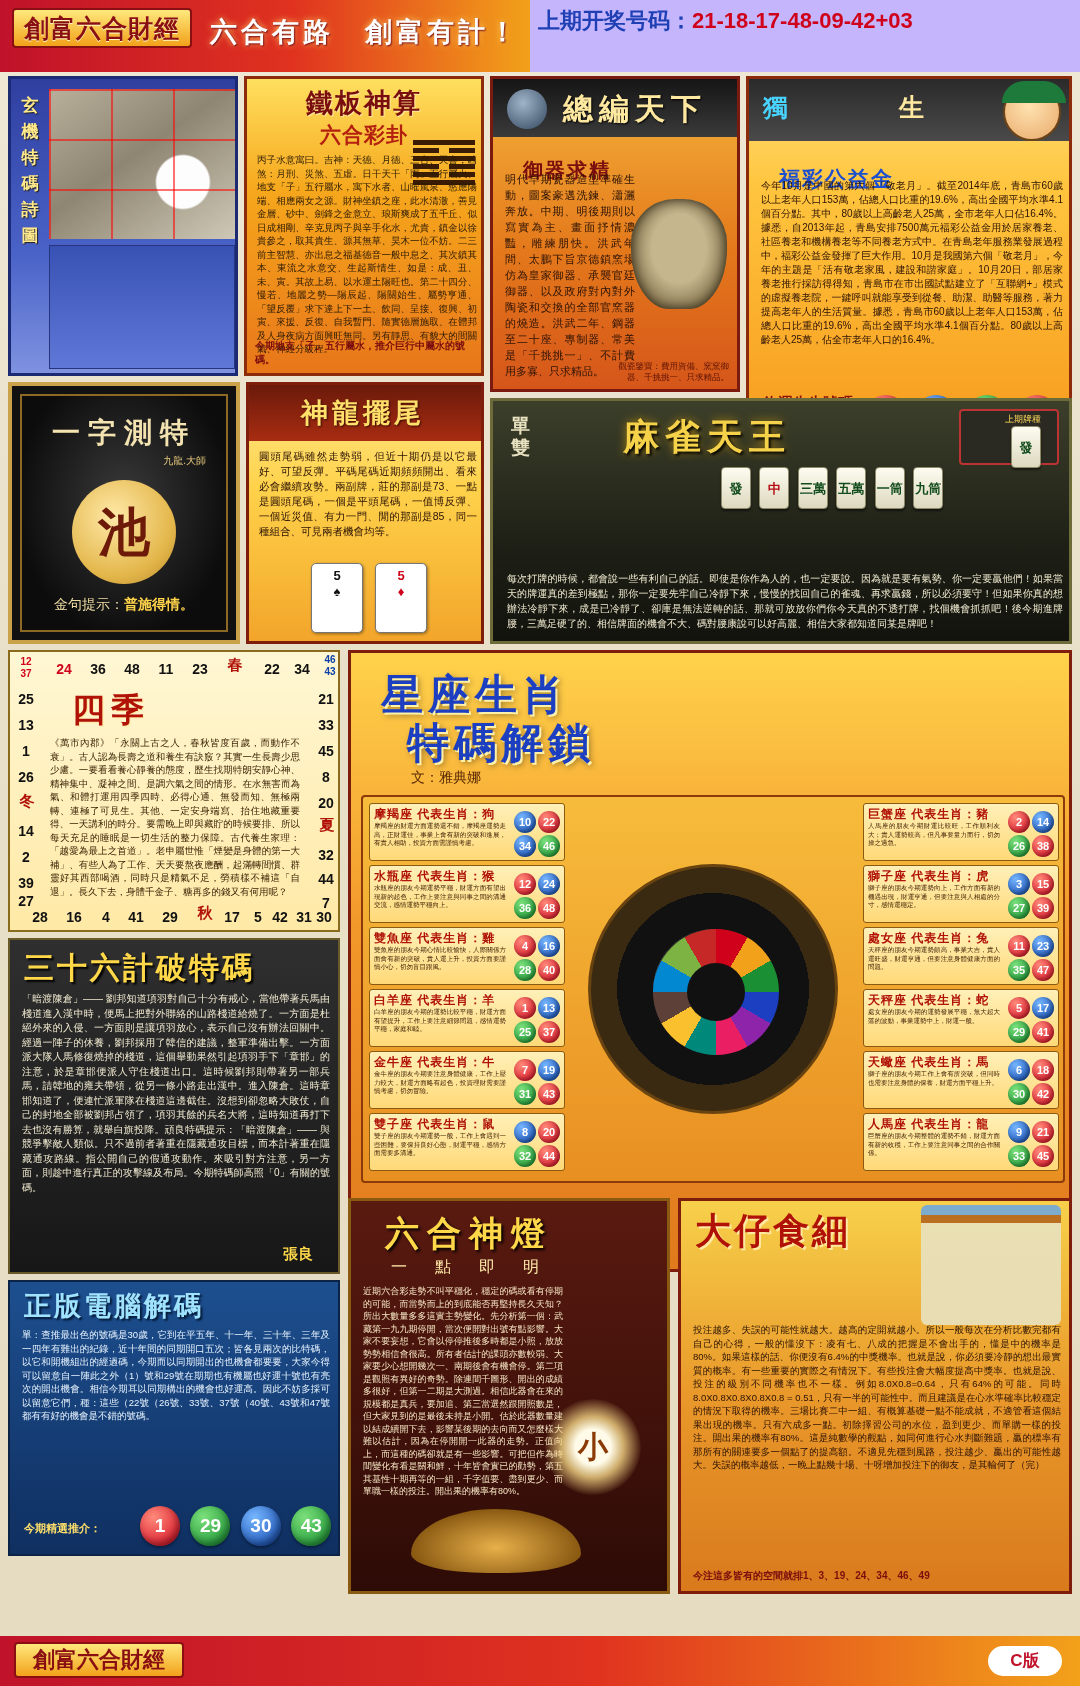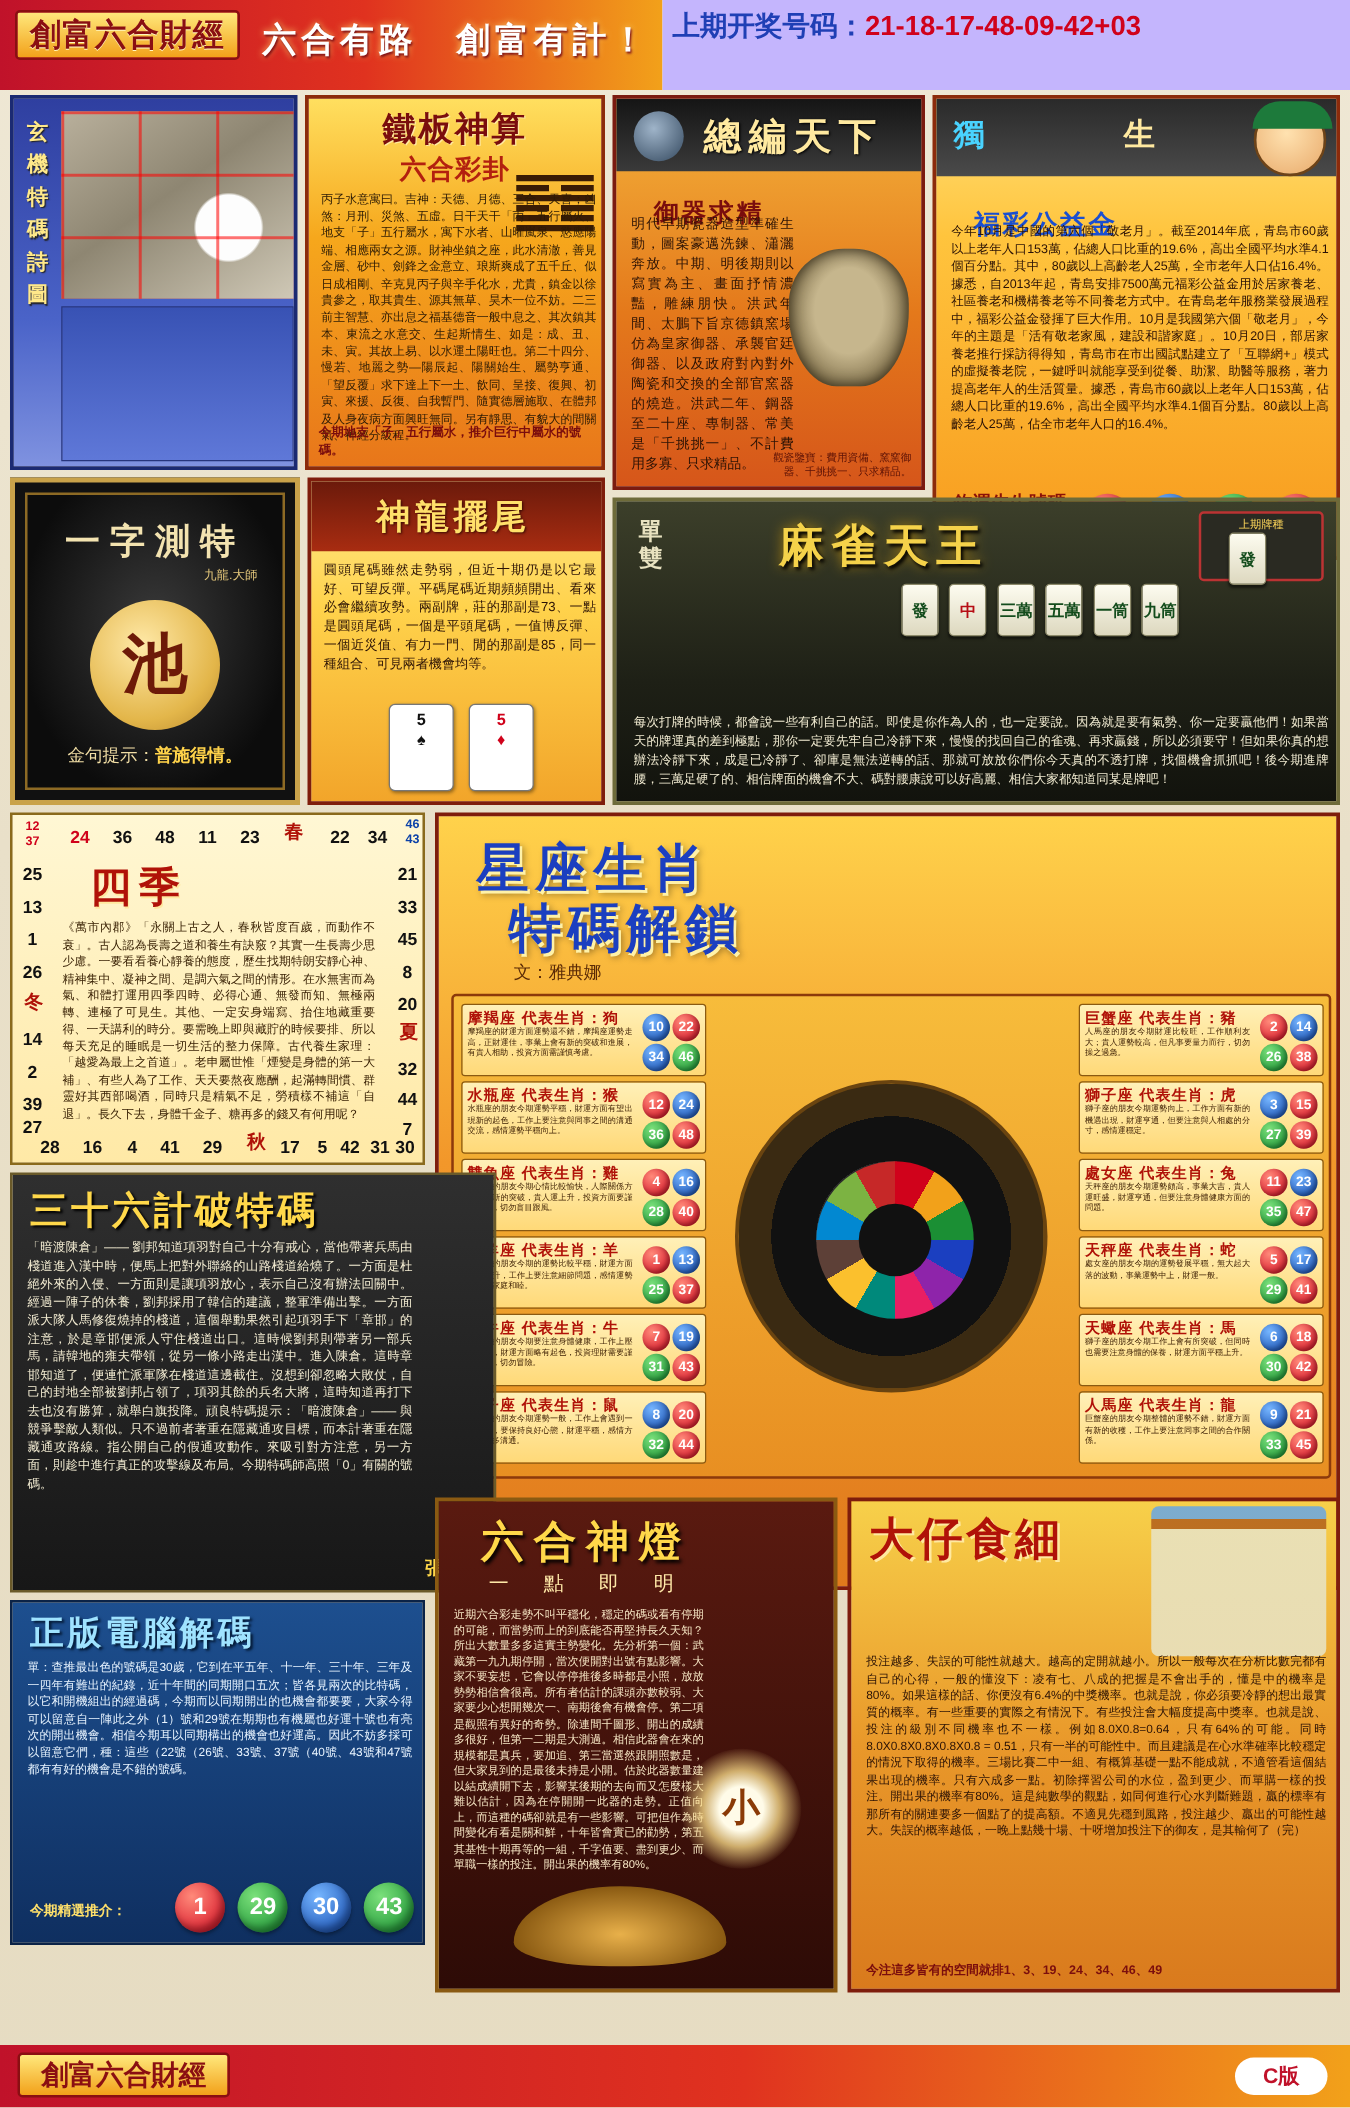--- a/index.html
+++ b/index.html
@@ -261,20 +261,21 @@
     box-shadow:0 2px 2px rgba(0,0,0,.5);
   }
   .tile.red{ color:#b60d14; }
   .p-mahjong .tiles{ position:absolute;left:228px;top:66px;width:330px; }
   .p-mahjong .body{
     position:absolute;left:14px;bottom:10px;width:556px;color:#f0ead0;font-size:10px;line-height:15px;text-align:justify;
   }
   .p-mahjong .prevbox{
     position:absolute;right:10px;top:8px;width:100px;height:56px;border:2px solid #b33; border-radius:4px;
     background:#2a2a22;
+    padding-left:28px;
   }
   .p-mahjong .prevbox .cap{ color:#ffd85a;font-size:9px;text-align:center;display:block;margin-top:2px; }
 
   
   .p-siji{
     left:8px; top:650px; width:332px; height:282px;
     background:linear-gradient(180deg,#fff7d4,#ffe9a6);
     border:2px solid #8a6a1c;
   }
   .sj-grid{ position:absolute;left:0;top:0;width:332px;height:282px; }
@@ -350,21 +351,21 @@
     display:inline-block;width:22px;height:22px;border-radius:50%;color:#fff;font-size:11px;font-weight:bold;
     text-align:center;line-height:22px;margin:1px 1px;
     box-shadow:inset -2px -2px 4px rgba(0,0,0,.35);
   }
   .mini.r{ background:radial-gradient(circle at 34% 28%,#ff8a7a,#d1021b); }
   .mini.b{ background:radial-gradient(circle at 34% 28%,#76b6ff,#0b41a8); }
   .mini.g{ background:radial-gradient(circle at 34% 28%,#7be07b,#0f8a2b); }
 
   
   .p-36{
-    left:8px; top:938px; width:389px; height:336px;
+    left:8px; top:938px; width:332px; height:336px;
     background:linear-gradient(180deg,#2f2f2f,#171717);
     border:2px solid #6a5a2a;
   }
   .p-36 h3{
     margin:0;position:absolute;left:14px;top:8px;color:#ffd84a;font-size:30px;font-weight:bold;letter-spacing:3px;
     text-shadow:2px 2px 2px #000;
   }
   .p-36 .body{
     position:absolute;left:12px;top:52px;width:308px;height:250px;color:#f3ecd2;
     font-size:10px;line-height:14.5px;text-align:justify;

